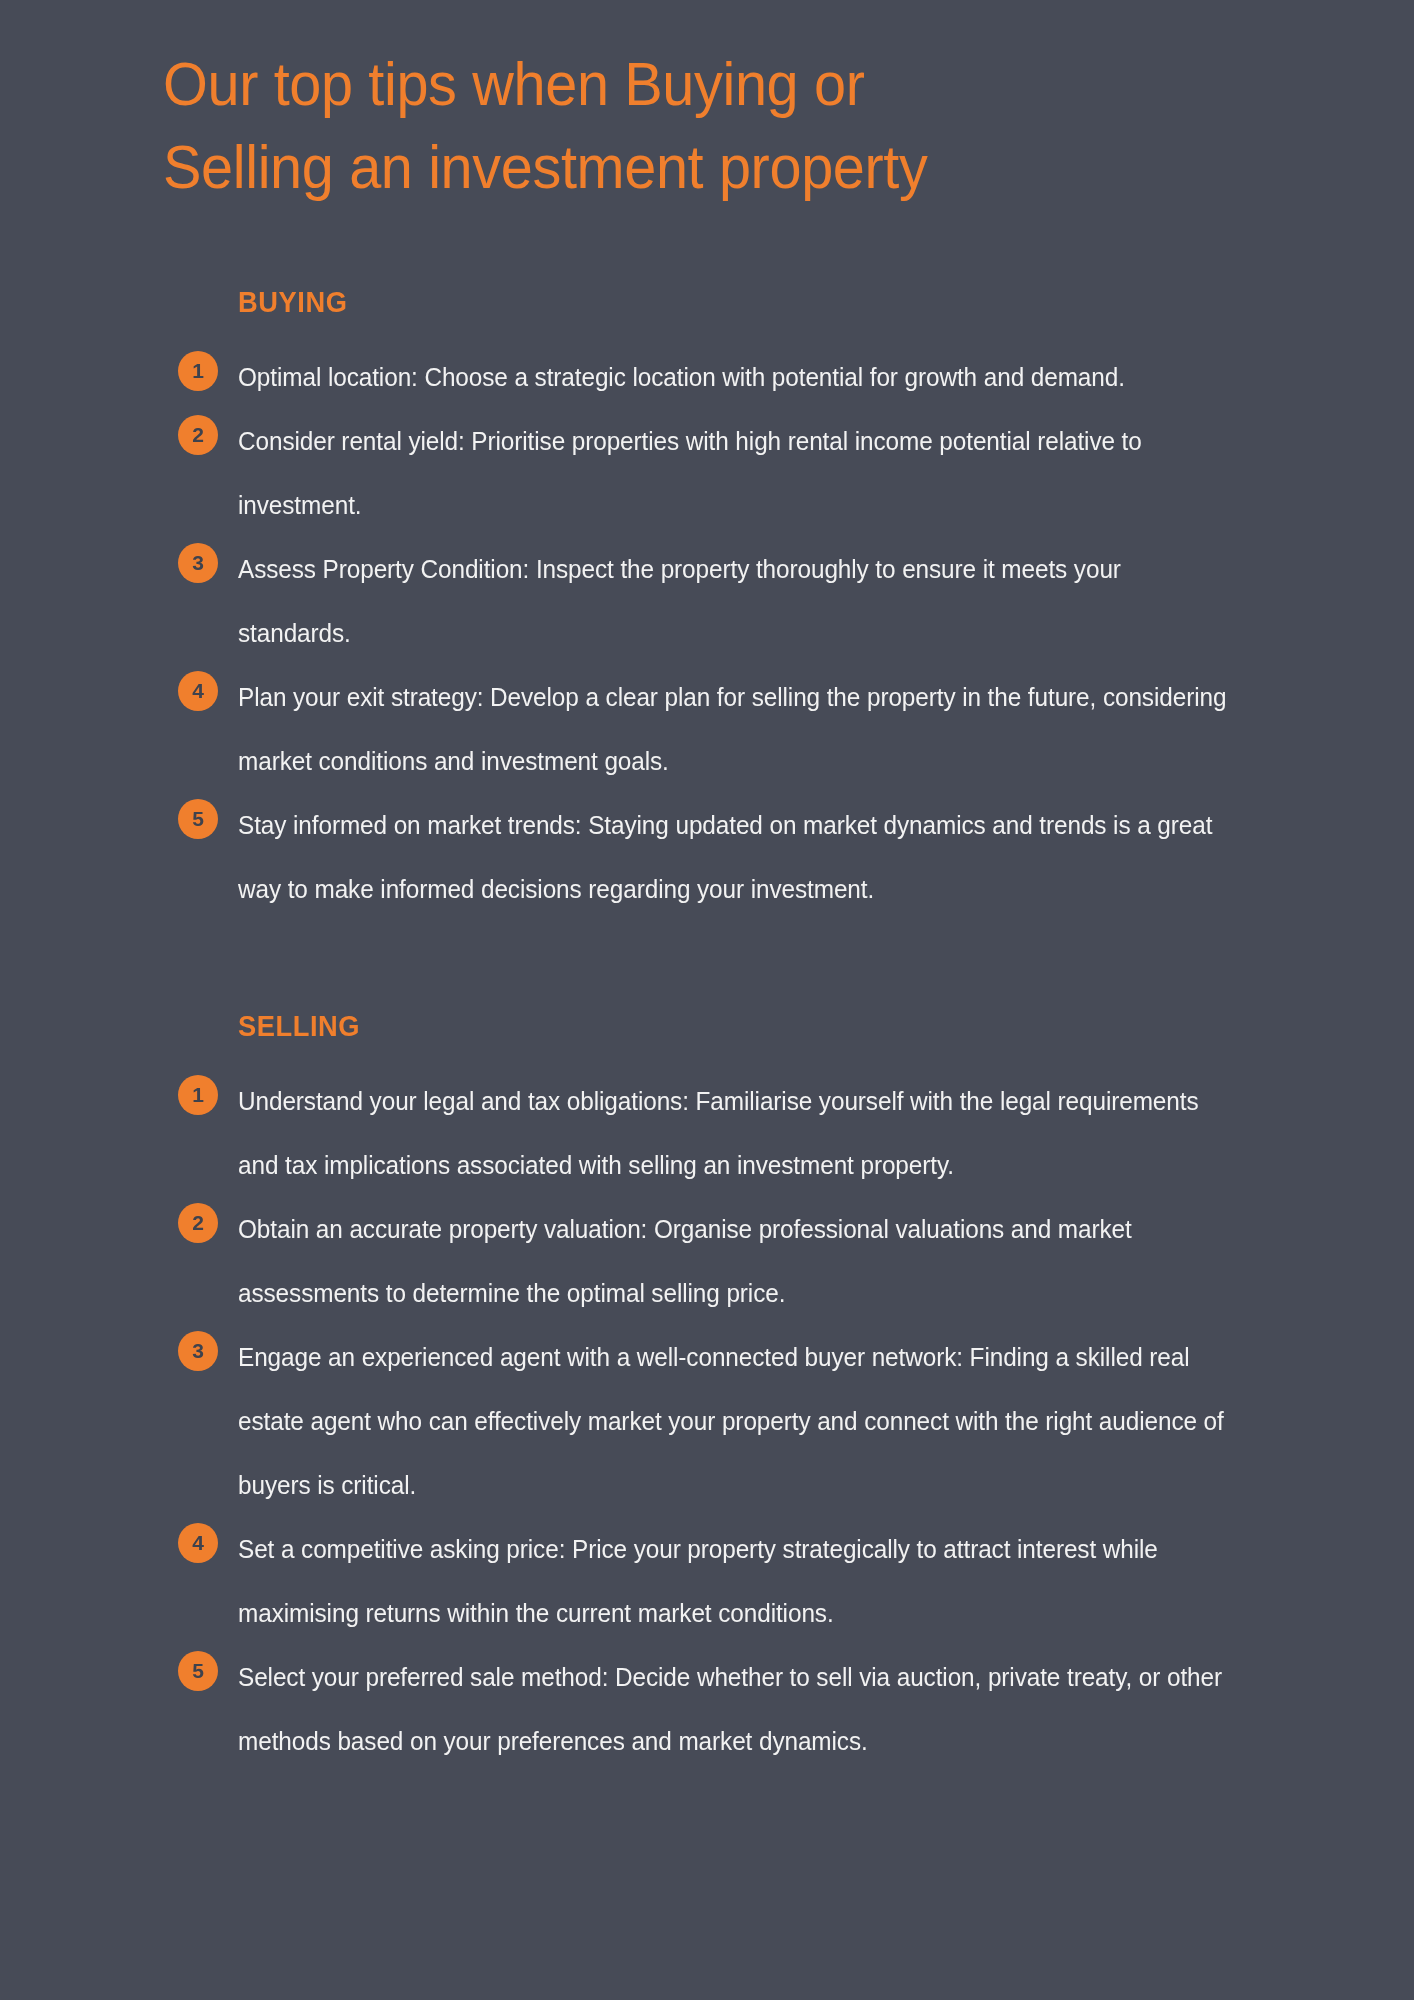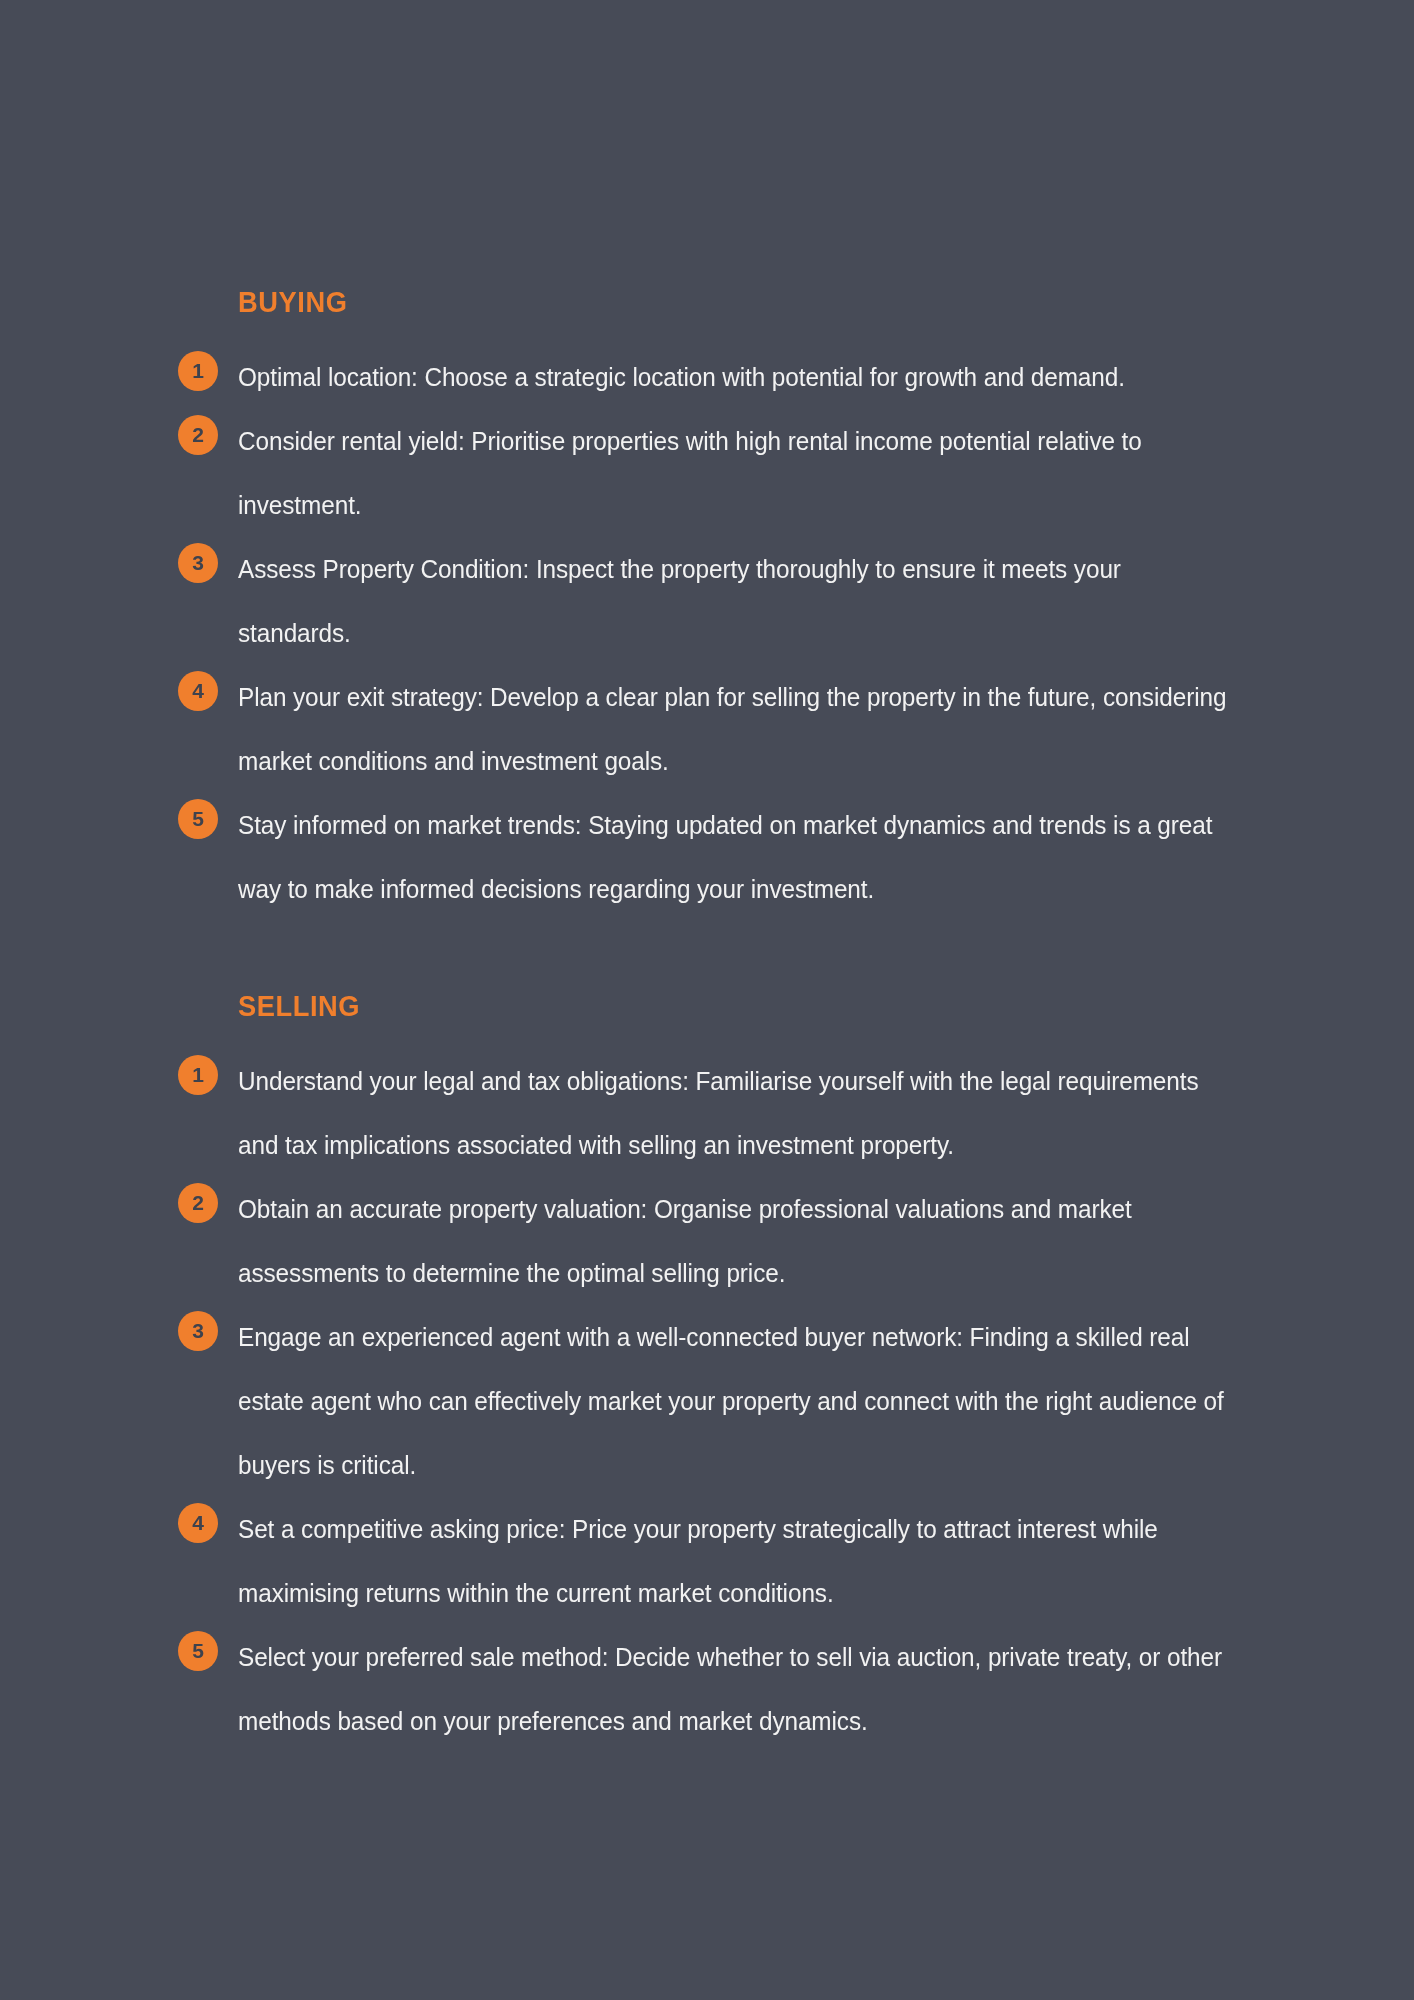--- a/index.html
+++ b/index.html
@@ -49,21 +49,21 @@
     position: absolute;
     left: 172px;
     top: 285px;
     width: 1110px;
   }
 
   .section {
     position: relative;
   }
   .section + .section {
-    margin-top: 68px;
+    margin-top: 88px;
   }
 
   .section-heading {
     margin: 0 0 26px 66px;
     color: #f07f2d;
     font-size: 29px;
     line-height: 34px;
     font-weight: bold;
     letter-spacing: 0.6px;
     font-family: "Liberation Sans Narrow", "Liberation Sans", "DejaVu Sans", sans-serif;
@@ -111,20 +111,24 @@
     font-family: "Liberation Sans Narrow", "Liberation Sans", "DejaVu Sans", sans-serif;
     transform: scaleX(0.955);
     transform-origin: left top;
   }
 </style>
 </head>
 <body>
 
 <div class="page">
 
+  <div class="title-block">
+    <h1 class="title">Our top tips when Buying or
+Selling an investment property</h1>
+  </div>
 
   <div class="content">
 
     <section class="section">
       <h2 class="section-heading">BUYING</h2>
       <ul class="tip-list">
         <li class="tip">
           <span class="badge">1</span>
           <span class="tip-text">Optimal location: Choose a strategic location with potential for growth and demand.</span>
         </li>

